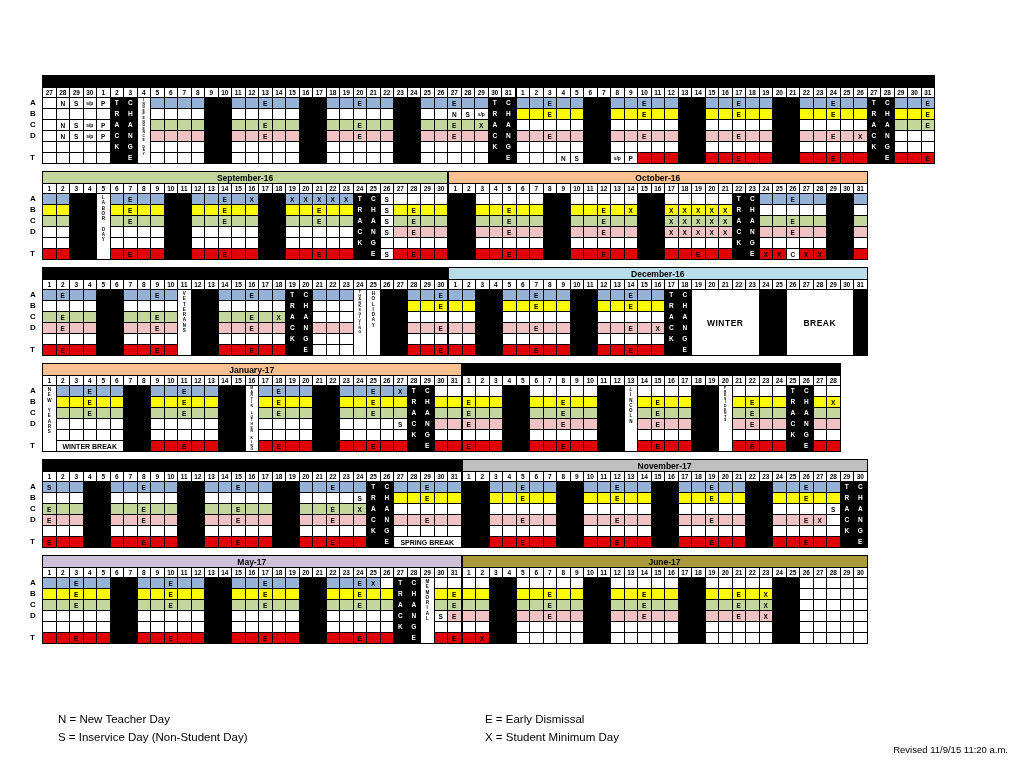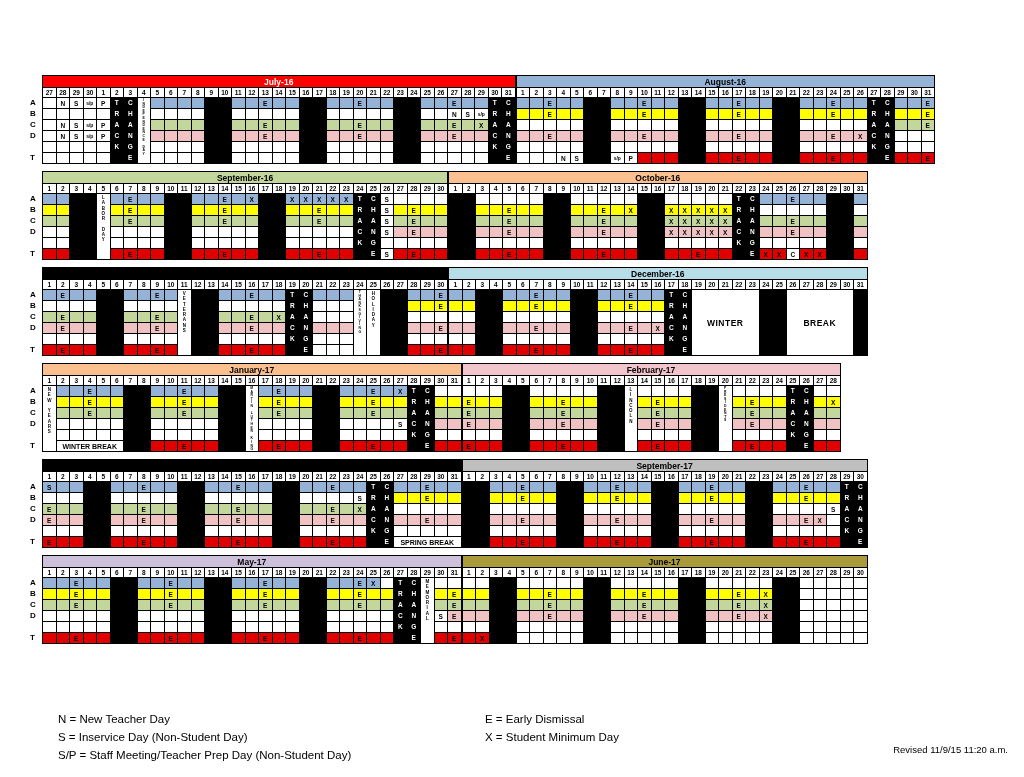--- a/index.html
+++ b/index.html
@@ -42,21 +42,20 @@
       <div class="band">
         <div class="labelcol">
           <div>A</div>
           <div>B</div>
           <div>C</div>
           <div>D</div>
           <div></div>
           <div>T</div>
         </div>
         <div class="month" style="grid-template-columns: repeat(35, 12.5px);">
-          <div class="mhead" style="grid-area: 1 / 1 / auto / 36; background: rgb(255, 0, 0); color: rgb(255, 255, 255);">July-16</div>
           <div class="dnum" style="grid-area: 2 / 1;">27</div>
           <div class="dnum" style="grid-area: 2 / 2;">28</div>
           <div class="dnum" style="grid-area: 2 / 3;">29</div>
           <div class="dnum" style="grid-area: 2 / 4;">30</div>
           <div class="dnum" style="grid-area: 2 / 5;">1</div>
           <div class="dnum" style="grid-area: 2 / 6;">2</div>
           <div class="dnum" style="grid-area: 2 / 7;">3</div>
           <div class="dnum" style="grid-area: 2 / 8;">4</div>
           <div class="dnum" style="grid-area: 2 / 9;">5</div>
           <div class="dnum" style="grid-area: 2 / 10;">6</div>
@@ -348,21 +347,20 @@
 C
 K</div>
           <div class="track" style="grid-area: 3 / 35 / 9;">C
 H
 A
 N
 G
 E</div>
         </div>
         <div class="month" style="grid-template-columns: repeat(31, 12.5px);">
-          <div class="mhead" style="grid-area: 1 / 1 / auto / 32; background: rgb(149, 179, 215); color: rgb(0, 0, 0);">August-16</div>
           <div class="dnum" style="grid-area: 2 / 1;">1</div>
           <div class="dnum" style="grid-area: 2 / 2;">2</div>
           <div class="dnum" style="grid-area: 2 / 3;">3</div>
           <div class="dnum" style="grid-area: 2 / 4;">4</div>
           <div class="dnum" style="grid-area: 2 / 5;">5</div>
           <div class="dnum" style="grid-area: 2 / 6;">6</div>
           <div class="dnum" style="grid-area: 2 / 7;">7</div>
           <div class="dnum" style="grid-area: 2 / 8;">8</div>
           <div class="dnum" style="grid-area: 2 / 9;">9</div>
           <div class="dnum" style="grid-area: 2 / 10;">10</div>
@@ -1892,21 +1890,20 @@
           <div class="cell c-r" style="grid-area: 8 / 30;"></div>
           <div class="cell c-w" style="grid-area: 3 / 31;"></div>
           <div class="cell c-y" style="grid-area: 4 / 31;"></div>
           <div class="cell c-g" style="grid-area: 5 / 31;"></div>
           <div class="cell c-p" style="grid-area: 6 / 31;"></div>
           <div class="cell c-w" style="grid-area: 7 / 31;"></div>
           <div class="cell c-r" style="grid-area: 8 / 31;"></div>
           <div class="merge sm" style="grid-area: 8 / 2 / 9 / 7;">WINTER BREAK</div>
         </div>
         <div class="month" style="grid-template-columns: repeat(28, 12.5px);">
-          <div class="mhead" style="grid-area: 1 / 1 / auto / 29; background: rgb(242, 197, 205); color: rgb(0, 0, 0);">February-17</div>
           <div class="dnum" style="grid-area: 2 / 1;">1</div>
           <div class="dnum" style="grid-area: 2 / 2;">2</div>
           <div class="dnum" style="grid-area: 2 / 3;">3</div>
           <div class="dnum" style="grid-area: 2 / 4;">4</div>
           <div class="dnum" style="grid-area: 2 / 5;">5</div>
           <div class="dnum" style="grid-area: 2 / 6;">6</div>
           <div class="dnum" style="grid-area: 2 / 7;">7</div>
           <div class="dnum" style="grid-area: 2 / 8;">8</div>
           <div class="dnum" style="grid-area: 2 / 9;">9</div>
           <div class="dnum" style="grid-area: 2 / 10;">10</div>
@@ -2395,21 +2392,21 @@
           <div class="cell c-p" style="grid-area: 6 / 30;"></div>
           <div class="cell c-w" style="grid-area: 7 / 30;"></div>
           <div class="cell c-a" style="grid-area: 3 / 31;"></div>
           <div class="cell c-y" style="grid-area: 4 / 31;"></div>
           <div class="cell c-w" style="grid-area: 5 / 31;"></div>
           <div class="cell c-p" style="grid-area: 6 / 31;"></div>
           <div class="cell c-w" style="grid-area: 7 / 31;"></div>
           <div class="merge sm" style="grid-area: 8 / 27 / 9 / 32;">SPRING BREAK</div>
         </div>
         <div class="month" style="grid-template-columns: repeat(30, 12.5px);">
-          <div class="mhead" style="grid-area: 1 / 1 / auto / 31; background: rgb(191, 191, 191); color: rgb(0, 0, 0);">September-17</div>
+          <div class="mhead" style="grid-area: 1 / 1 / auto / 31; background: rgb(191, 191, 191); color: rgb(0, 0, 0);">November-17</div>
           <div class="dnum" style="grid-area: 2 / 1;">1</div>
           <div class="dnum" style="grid-area: 2 / 2;">2</div>
           <div class="dnum" style="grid-area: 2 / 3;">3</div>
           <div class="dnum" style="grid-area: 2 / 4;">4</div>
           <div class="dnum" style="grid-area: 2 / 5;">5</div>
           <div class="dnum" style="grid-area: 2 / 6;">6</div>
           <div class="dnum" style="grid-area: 2 / 7;">7</div>
           <div class="dnum" style="grid-area: 2 / 8;">8</div>
           <div class="dnum" style="grid-area: 2 / 9;">9</div>
           <div class="dnum" style="grid-area: 2 / 10;">10</div>
@@ -3162,20 +3159,19 @@
           <div class="cell c-w" style="grid-area: 6 / 30;"></div>
           <div class="cell c-w" style="grid-area: 7 / 30;"></div>
           <div class="cell c-w" style="grid-area: 8 / 30;"></div>
         </div>
       </div>
     </div>
 
   <div class="legend" style="left:58px;top:710px;">
     <div>N = New Teacher Day</div>
     <div>S = Inservice Day (Non-Student Day)</div>
-    <div>S/P = Staff Meeting/Teacher Prep Day (Non-Student Day)</div>
   </div>
   <div class="legend" style="left:485px;top:710px;">
     <div>E = Early Dismissal</div>
     <div>X = Student Minimum Day</div>
   </div>
   <div class="revised" style="left:848px;top:744px;">Revised 11/9/15 11:20 a.m.</div>
 </div>
 
 </body></html>

